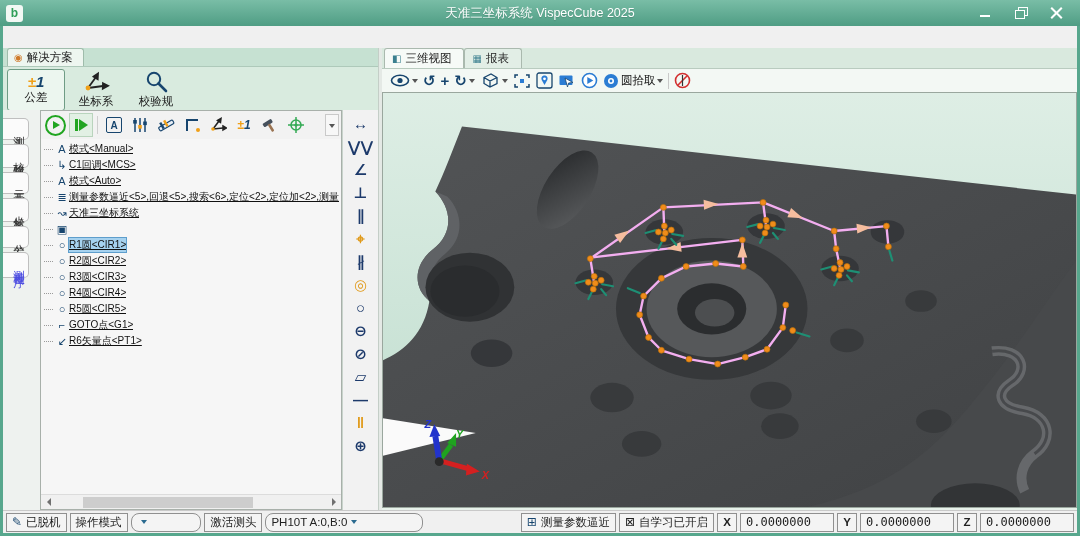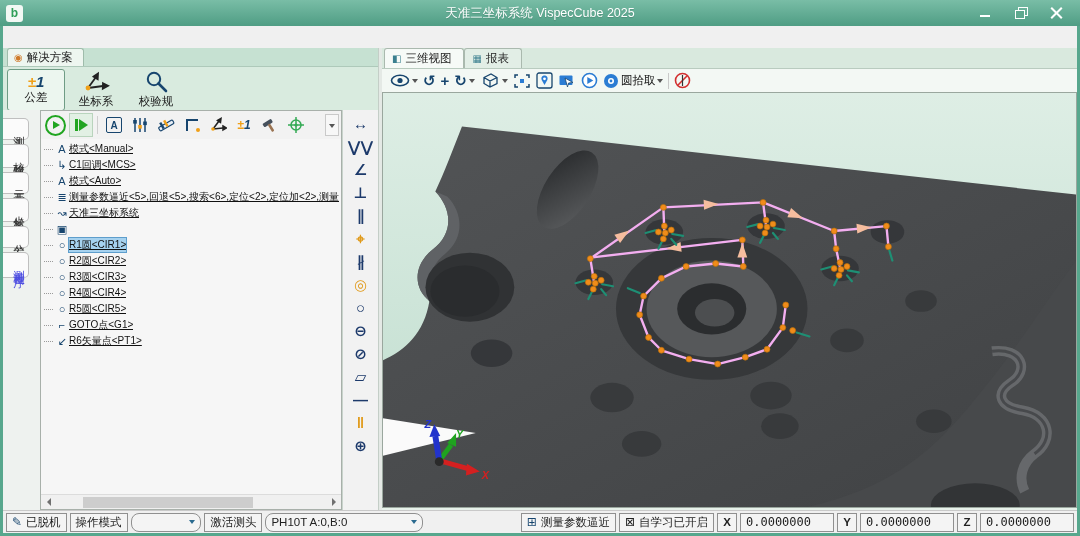--- a/index.html
+++ b/index.html
@@ -108,21 +108,21 @@
 
   .tealdash{stroke:#1e8f74;stroke-width:2.2;stroke-linecap:round;}
   .probedot{fill:#f08c1a;stroke:#b96f0a;stroke-width:.7;}
   .pinkline{stroke:#f3aef0;stroke-width:2.4;fill:none;stroke-linecap:round;stroke-linejoin:round;}
   .arrowhead{fill:#f6bd9e;}
 
   
   .statusbar{position:absolute;left:0;right:0;bottom:0;height:23px;background:#f0f0f0;border-top:1px solid #c9c9c9;display:flex;align-items:center;gap:3px;padding:0 3px;box-sizing:border-box;}
   .sb-cell{height:17px;border:1px solid #909090;background:#f4f4f4;display:flex;align-items:center;gap:4px;padding:0 5px;font-size:11.5px;white-space:nowrap;}
   .sb-ico{color:#17456e;font-size:12px;line-height:1;}
-  .sb-drop{justify-content:space-between;border-radius:8px;}
+  .sb-drop{justify-content:flex-start;border-radius:8px;}
   .sb-drop .caret{margin-top:3px;border-top-color:#2a6a8f;}
   .sb-gap{width:100px;}
   .sb-right{margin-left:auto;display:flex;align-items:center;gap:3px;}
   .coord-label{width:12px;justify-content:center;font-weight:bold;padding:0 3px;}
   .coord-val{width:82px;font-family:"DejaVu Sans Mono","Liberation Mono",monospace;font-size:12px;justify-content:flex-start;}
 </style>
 </head>
 <body>
 
 <div class="app">

